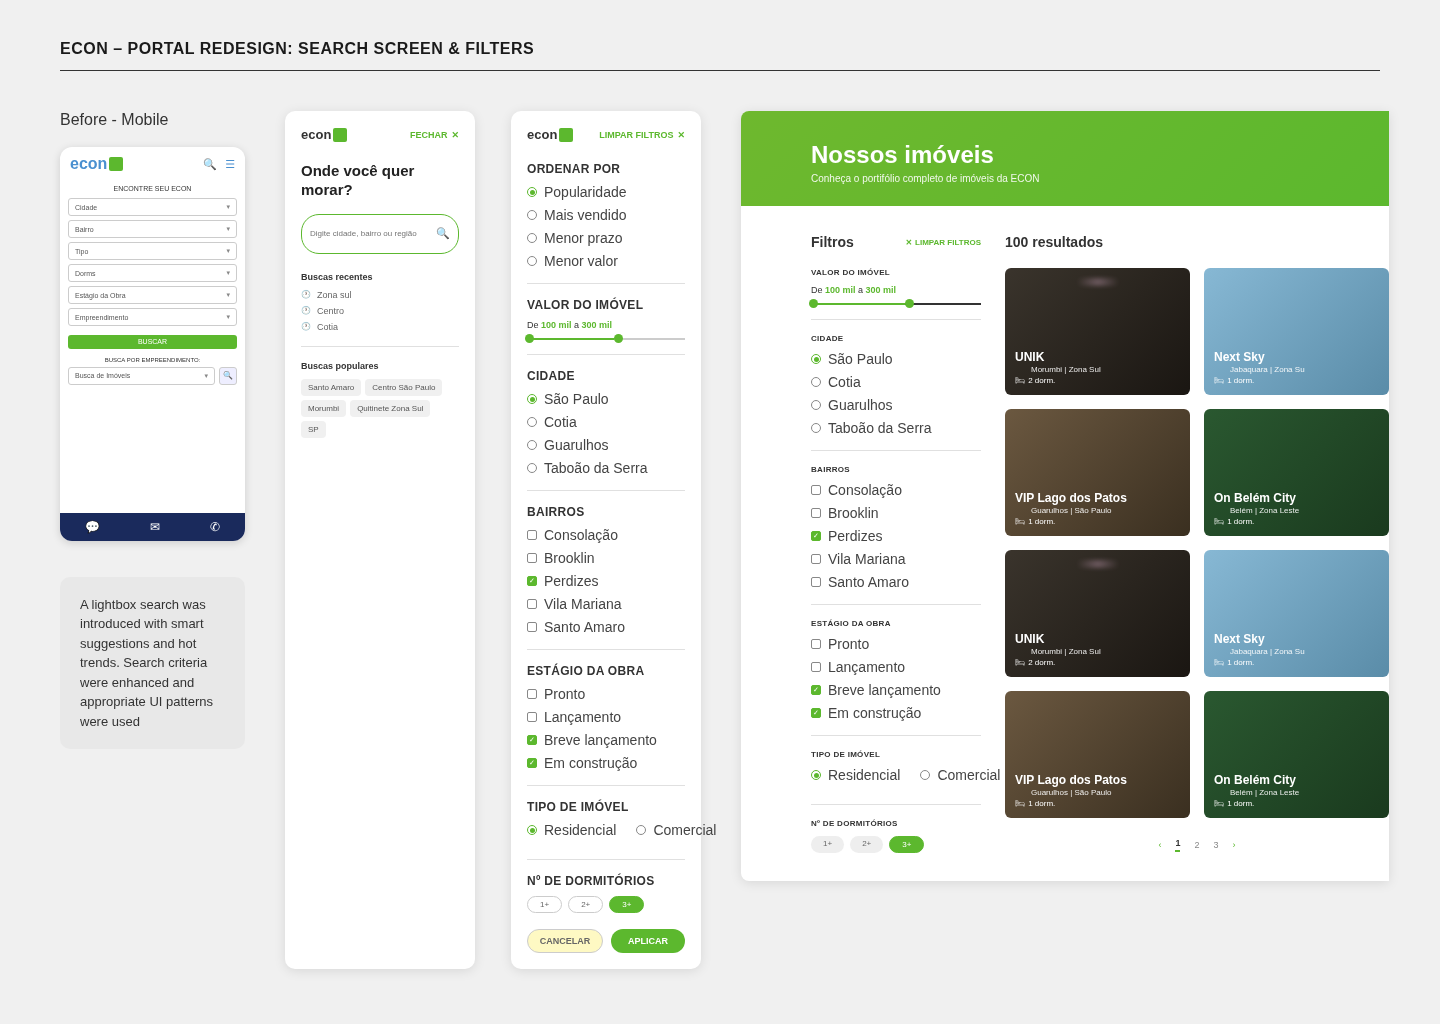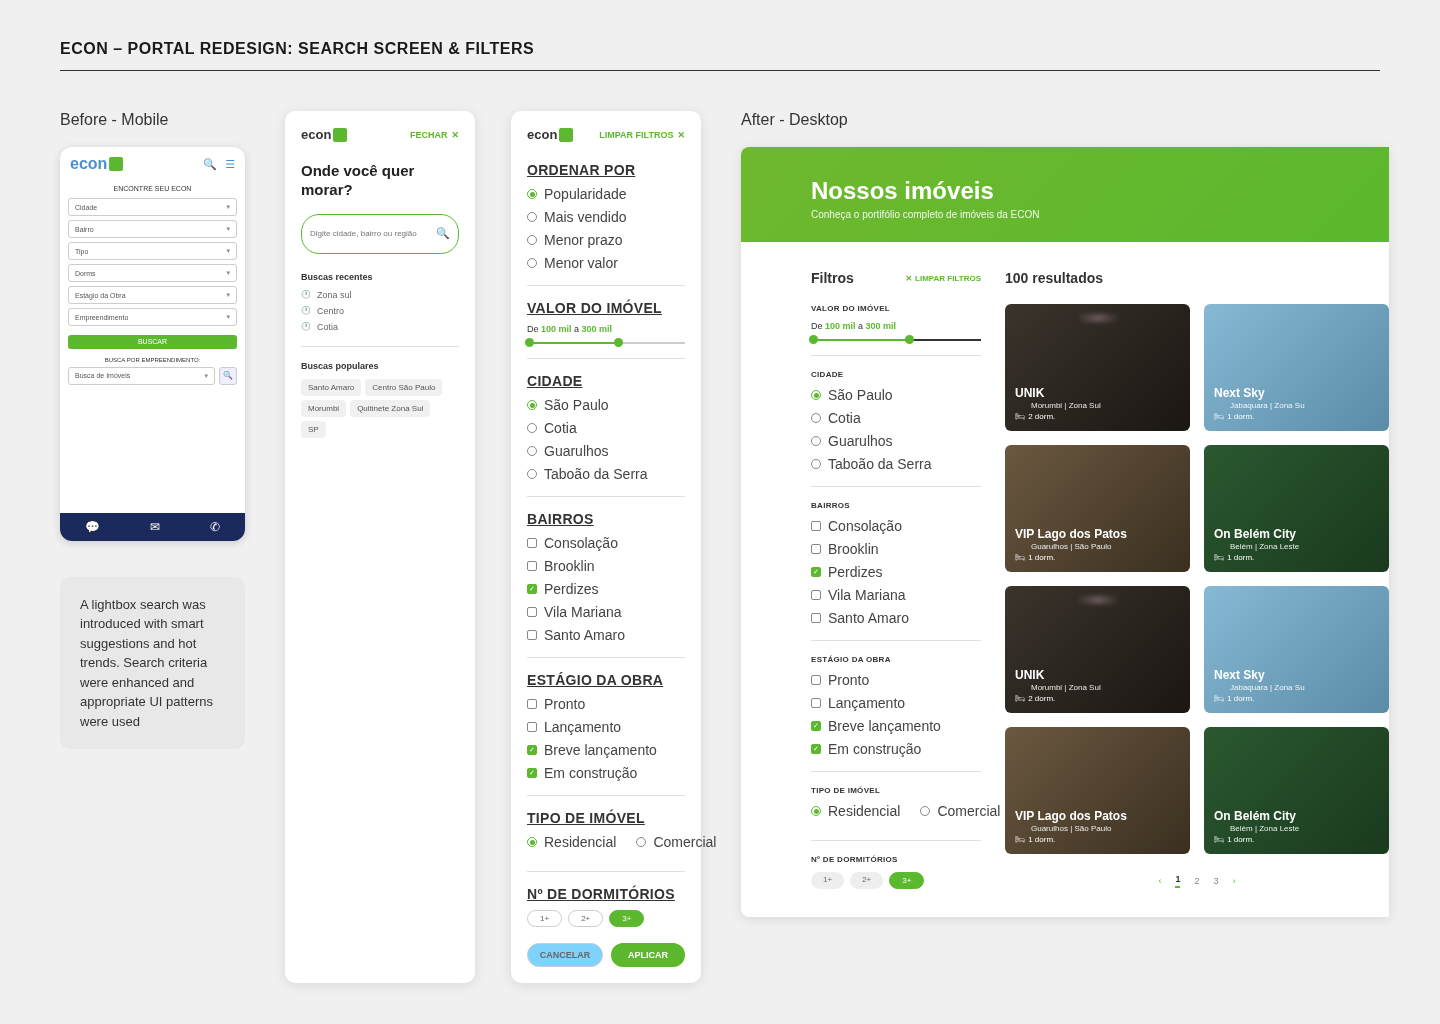--- a/index.html
+++ b/index.html
@@ -42,41 +42,41 @@
 .search-pill { display: flex; align-items: center; border: 1px solid #5cb82e; border-radius: 18px; height: 40px; padding: 0 8px; margin-bottom: 18px; }
 .search-pill input { flex: 1; border: none; outline: none; font-size: 8px; color: #999; }
 .search-pill .mag { color: #5cb82e; font-size: 11px; }
 .section-h { font-size: 9px; font-weight: 700; color: #333; margin: 12px 0 8px; }
 .recent-item { display: flex; align-items: center; gap: 6px; font-size: 9px; color: #666; margin-bottom: 6px; }
 .recent-item .clock { font-size: 8px; color: #888; }
 .tag-row { display: flex; flex-wrap: wrap; gap: 4px; }
 .tag { background: #f0f0f0; border-radius: 4px; padding: 4px 7px; font-size: 8px; color: #555; }
 hr.divider { border: none; border-top: 1px solid #e0e0e0; margin: 14px 0; }
 
-.section-label { font-size: 14px; font-weight: 700; color: #333; letter-spacing: 0.3px; margin: 12px 0 8px; text-decoration: underline; }
+.section-label { font-size: 12px; font-weight: 700; color: #333; letter-spacing: 0.3px; margin: 12px 0 8px; }
 .radio-row, .check-row { display: flex; align-items: center; gap: 7px; font-size: 14px; color: #444; margin-bottom: 7px; cursor: pointer; }
 .radio-outer { width: 10px; height: 10px; border-radius: 50%; border: 1.5px solid #888; display: flex; align-items: center; justify-content: center; flex-shrink: 0; }
 .radio-outer.sel { border-color: #5cb82e; }
 .radio-outer.sel::after { content: ''; width: 5px; height: 5px; background: #5cb82e; border-radius: 50%; }
 .check-box { width: 10px; height: 10px; border: 1.5px solid #888; border-radius: 2px; display: flex; align-items: center; justify-content: center; flex-shrink: 0; }
 .check-box.sel { background: #5cb82e; border-color: #5cb82e; color: #fff; font-size: 7px; }
 .check-box.sel::after { content: '✓'; }
 
 .range-text { font-size: 9px; color: #333; margin-bottom: 6px; }
 .range-text .hl { color: #5cb82e; font-weight: 600; }
 .slider-track { position: relative; height: 2px; background: #ccc; margin: 8px 0 14px; }
 .slider-fill { position: absolute; left: 0; right: 0; height: 2px; background: #5cb82e; }
 .slider-handle { position: absolute; width: 9px; height: 9px; background: #5cb82e; border-radius: 50%; top: -4px; }
 .slider-handle.left { left: -2px; }
 
 .pill-row { display: flex; gap: 6px; }
 .count-pill { border: 1px solid #ccc; border-radius: 12px; padding: 3px 12px; font-size: 8px; color: #666; background: #fff; cursor: pointer; }
 .count-pill.active { background: #5cb82e; color: #fff; border-color: #5cb82e; }
 .btn-row { display: flex; gap: 8px; margin-top: 16px; }
-.btn-outline { flex: 1; border: 1px solid #ccc; background: #7dd3fc; border-radius: 16px; padding: 6px 0; font-size: 9px; font-weight: 700; color: #666; }
+.btn-outline { flex: 1; border: 1px solid #ccc; background: #fef9c3; border-radius: 16px; padding: 6px 0; font-size: 9px; font-weight: 700; color: #666; }
 .btn-primary { flex: 1; border: none; background: #5cb82e; color: #fff; border-radius: 16px; padding: 6px 0; font-size: 9px; font-weight: 700; }
 
 
 .desktop-frame { background: #fff; border-radius: 8px 0 0 8px; overflow: hidden; box-shadow: 0 2px 12px rgba(0,0,0,0.1); }
 .desktop-hero { background: linear-gradient(135deg, #6eb82e 0%, #5cb82e 100%); padding: 30px 70px 22px; color: #fff; }
 .desktop-hero h1 { font-size: 24px; font-weight: 700; margin-bottom: 4px; }
 .desktop-hero p { font-size: 10px; opacity: 0.9; }
 .desktop-body { display: flex; padding: 28px 0 28px 70px; gap: 24px; }
 .d-filters { width: 170px; }
 .d-filters-header { display: flex; justify-content: space-between; align-items: center; margin-bottom: 18px; }
@@ -317,21 +317,20 @@
         </div>
         <div class="btn-row">
           <button class="btn-outline">CANCELAR</button>
           <button class="btn-primary">APLICAR</button>
         </div>
       </div>
     </div>
   </div>
 
   <div class="col-after-desktop">
-    <p class="col-label">After - Desktop</p>
     <div class="desktop-frame">
       <div class="desktop-hero">
         <h1>Nossos imóveis</h1>
         <p>Conheça o portifólio completo de imóveis da ECON</p>
       </div>
       <div class="desktop-body">
         <div class="d-filters">
           <div class="d-filters-header">
             <h2>Filtros</h2>
             <span class="d-clear">

